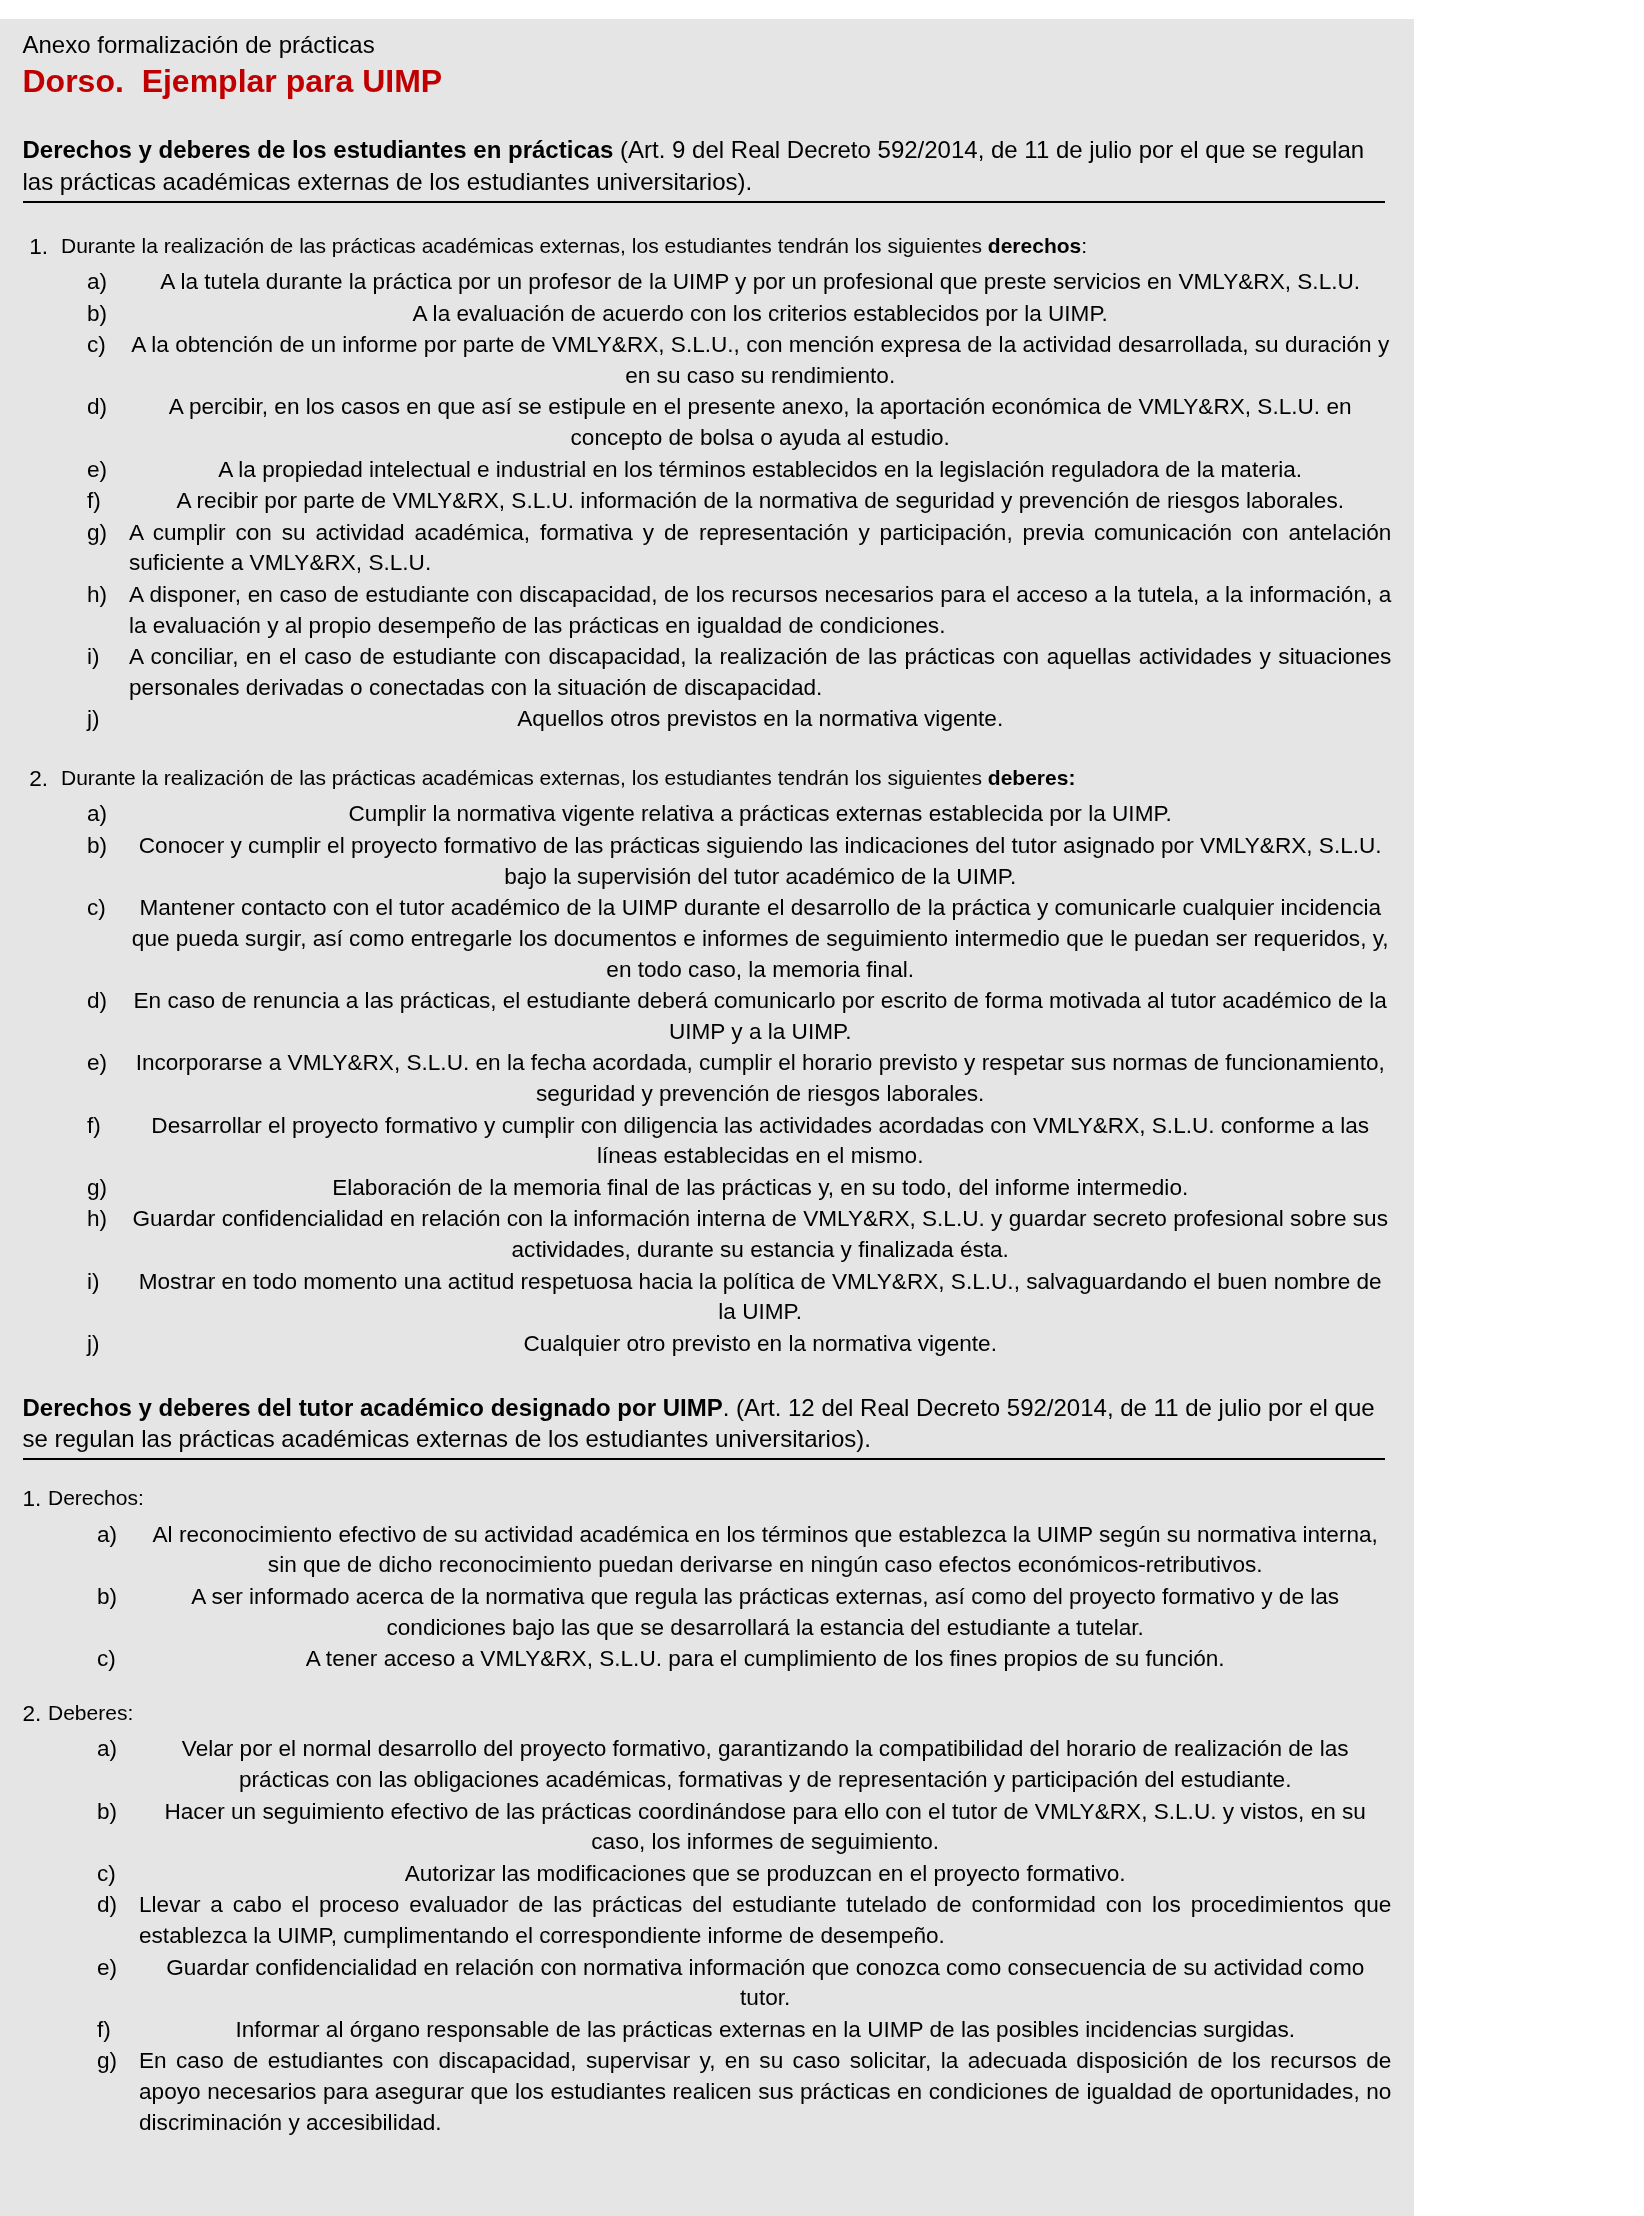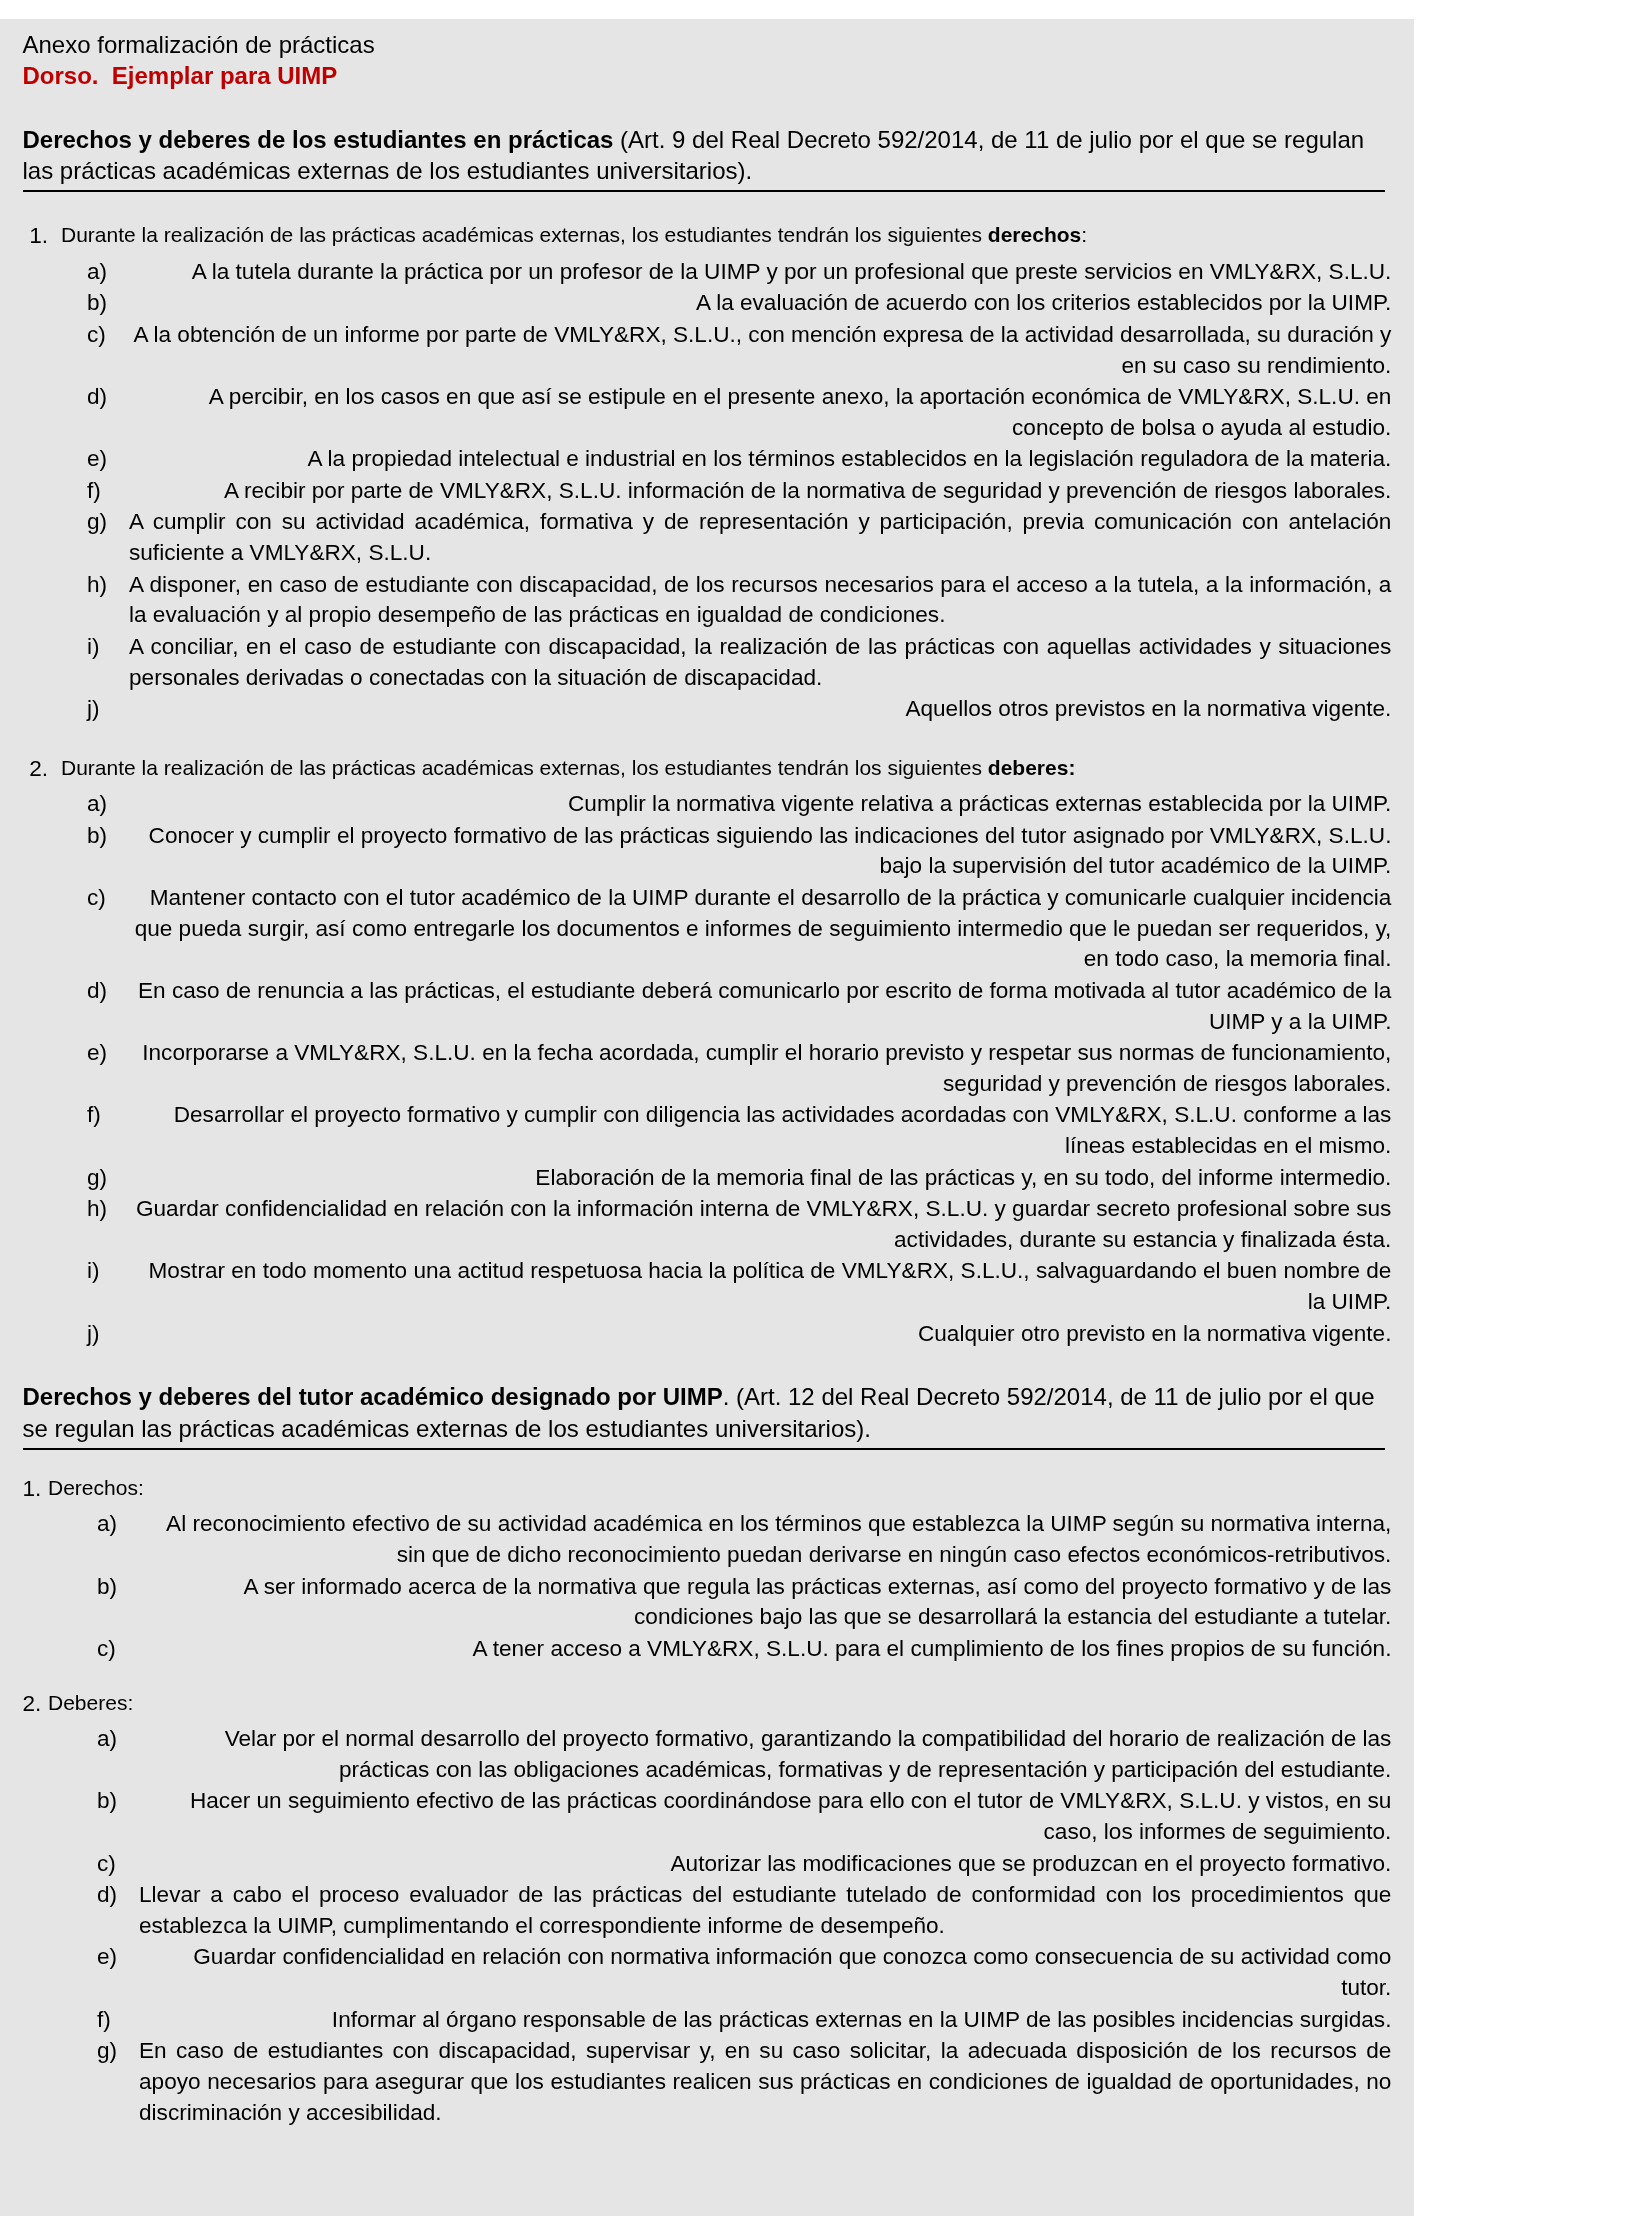--- a/index.html
+++ b/index.html
@@ -26,21 +26,21 @@
   .masthead {
     margin: 0 0 0 6.5px;
   }
   .masthead-line1 {
     font-size: 24px;
     line-height: 1.28;
     color: #000000;
     white-space: pre;
   }
   .masthead-line2 {
-    font-size: 24px;
+    font-size: 32px;
     line-height: 1.28;
     font-weight: bold;
     color: #c00000;
     white-space: pre;
   }
 
   
   .section-head {
     margin: 32px 0 0 6.5px;
     font-size: 24px;
@@ -110,21 +110,21 @@
   }
   .sublist li .marker {
     flex: 0 0 42px;
     width: 42px;
   }
   .sublist li .text {
     flex: 1 1 auto;
     text-align: justify;
   }
   .sublist li .text.nojust {
-    text-align: right;
+    text-align: center;
   }
 </style>
 </head>
 <body>
 
 <div class="page">
 
   <div class="masthead">
     <div class="masthead-line1">Anexo formalización de prácticas</div>
     <div class="masthead-line2">Dorso.  Ejemplar para UIMP</div>

